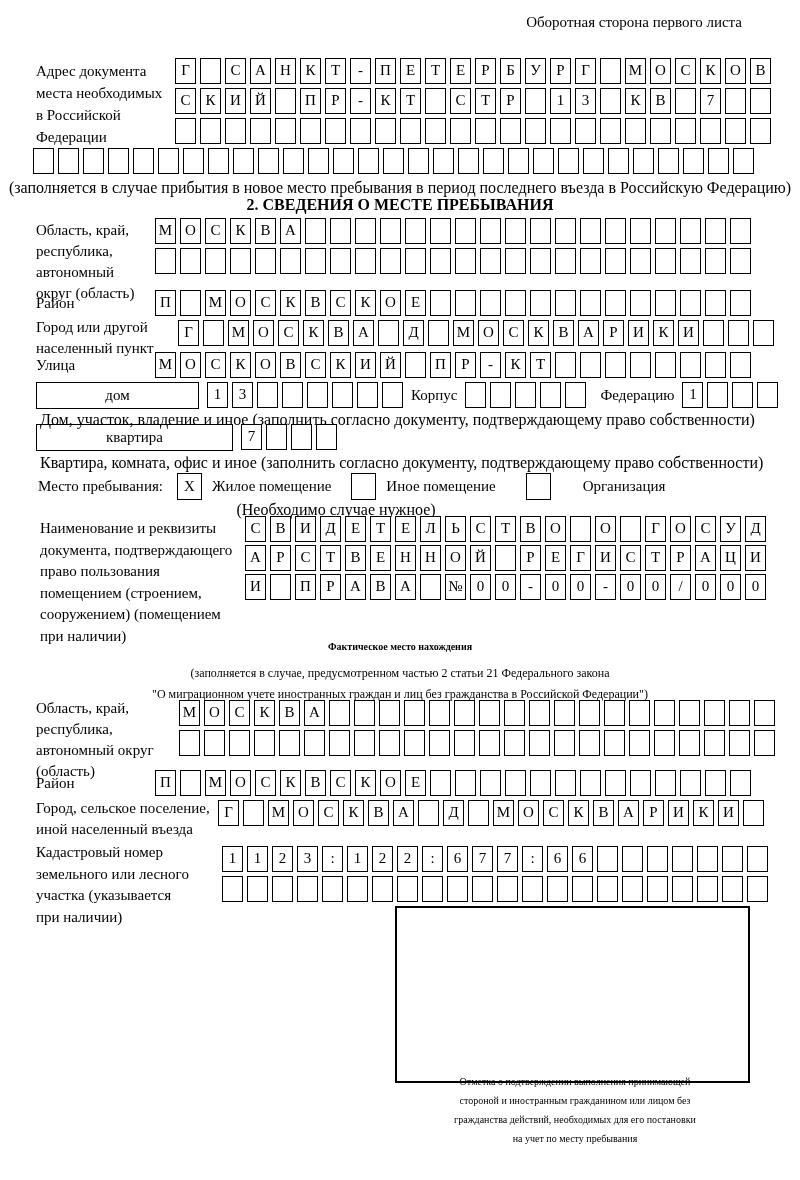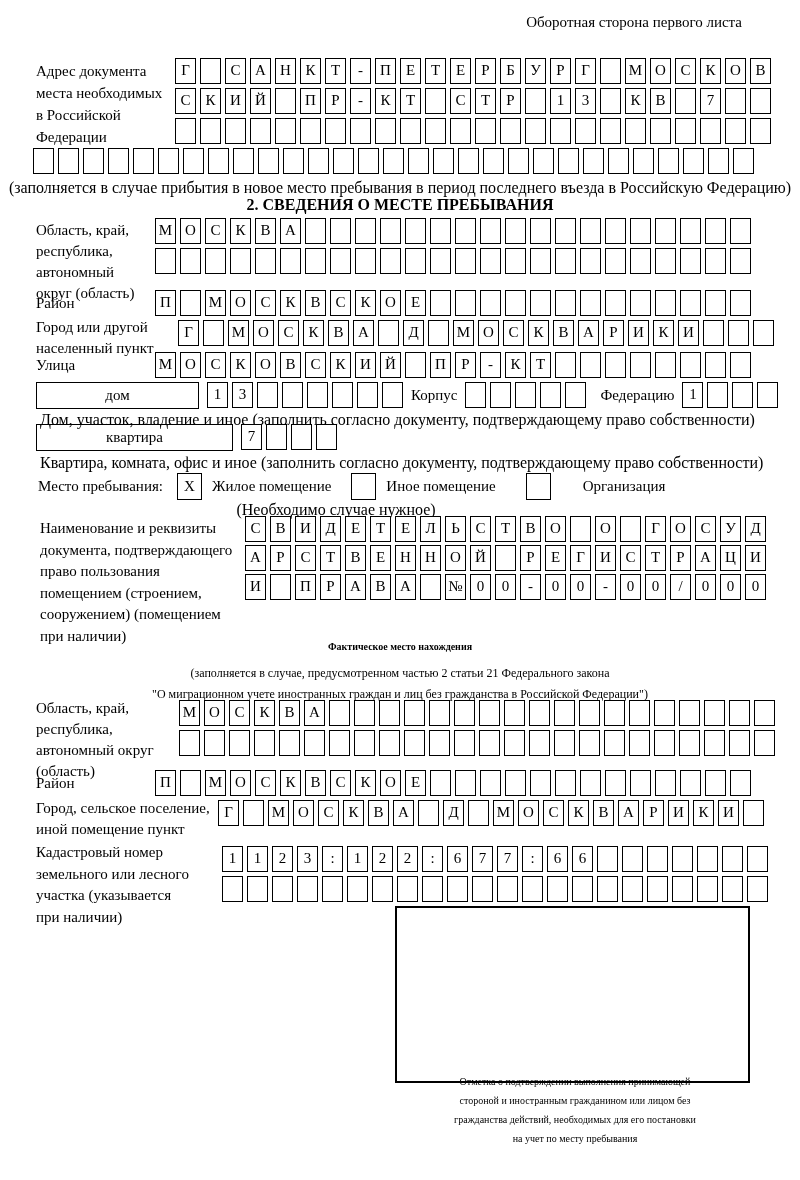--- a/index.html
+++ b/index.html
@@ -535,21 +535,21 @@
         <span class="cb"></span>
         <span class="cb"></span>
         <span class="cb"></span>
         <span class="cb"></span>
       </div>
   </div>
 
   <div class="abs" style="top:800px;left:36px;width:740px;">
     <div class="abs flabel" style="left:0;top:-2px;width:180px;">
       <div>Город, сельское поселение,</div>
-      <div>иной помещение пункт</div>
+      <div>иной населенный въезда</div>
     </div>
     <div class="cells" style="margin-left:182px;">
         <span class="cb">Г</span>
         <span class="cb"></span>
         <span class="cb">М</span>
         <span class="cb">О</span>
         <span class="cb">С</span>
         <span class="cb">К</span>
         <span class="cb">В</span>
         <span class="cb">А</span>

